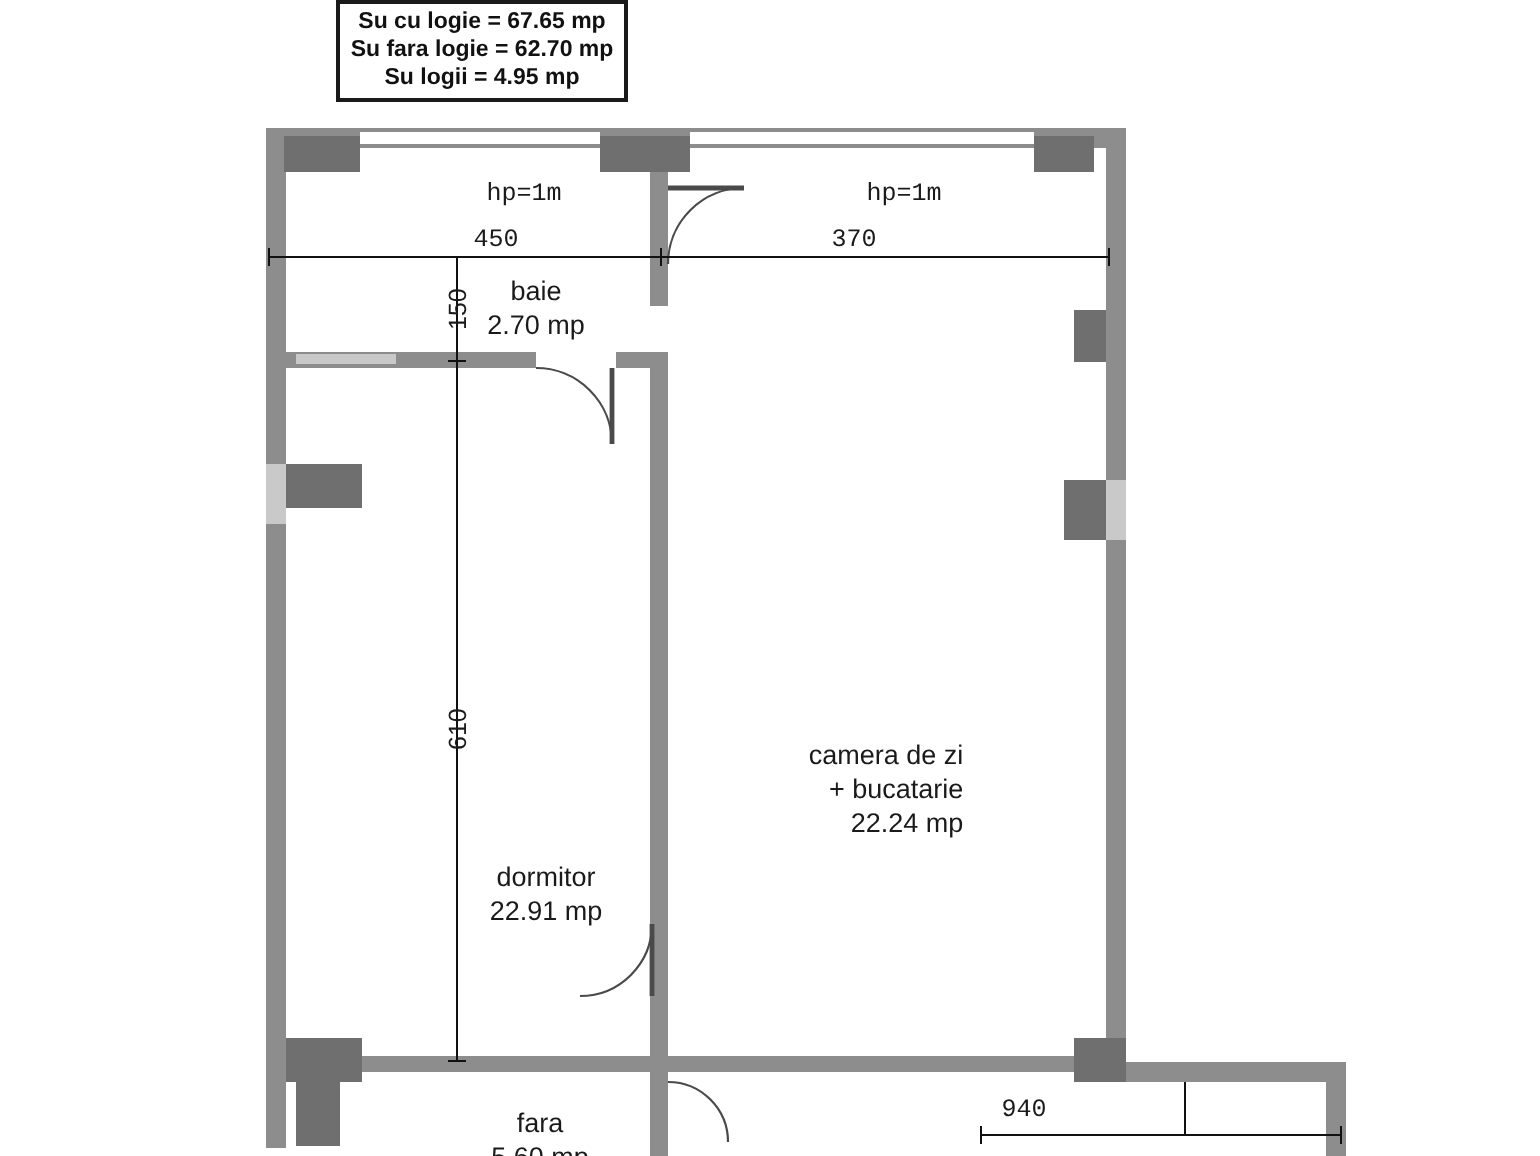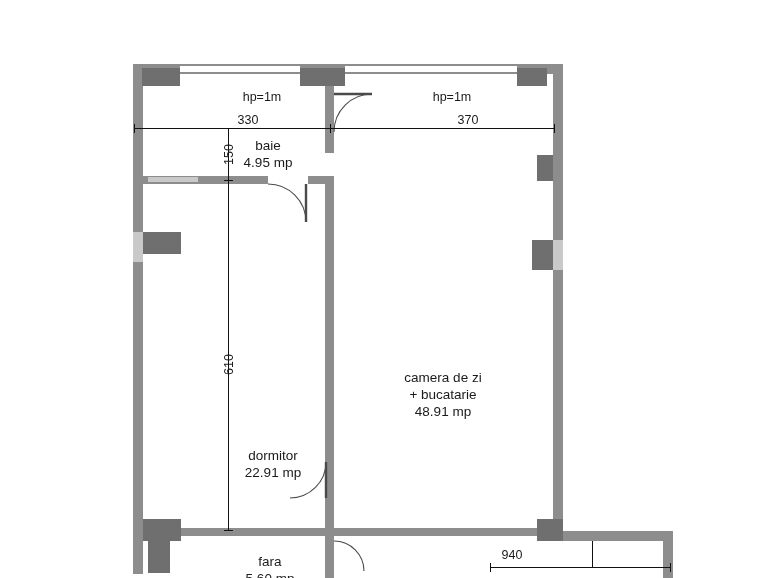--- a/index.html
+++ b/index.html
@@ -77,20 +77,21 @@
   .lbl {
     position: absolute;
     font-size: 12.5px;
     color: #1a1a1a;
     white-space: nowrap;
     z-index: 30;
   }
   .lbl.center {
     text-align: center;
     transform: translateX(-50%);
+    font-family: Liberation Mono, monospace;
   }
   .lbl.vert {
     transform-origin: left top;
     transform: rotate(-90deg);
   }
   .room {
     position: absolute;
     text-align: center;
     font-size: 13.5px;
     color: #1a1a1a;
@@ -105,20 +106,25 @@
     width: 770px; height: 578px;
     z-index: 20;
     pointer-events: none;
   }
 </style>
 </head>
 <body>
 
 <div id="canvas">
 
+  <div class="legend">
+    <div>Su cu logie = 67.65 mp</div>
+    <div>Su fara logie = 62.70 mp</div>
+    <div>Su logii = 4.95 mp</div>
+  </div>
 
   <div class="wall" style="left:133px; top:64px; width:430px; height:10px;"></div>
 
   <div class="opening" style="left:180px; top:66px; width:120px; height:6px;"></div>
   <div class="opening" style="left:345px; top:66px; width:172px; height:6px;"></div>
 
   <div class="wall-dark" style="left:142px; top:68px; width:38px; height:18px;"></div>
   <div class="wall-dark" style="left:300px; top:68px; width:45px; height:18px;"></div>
   <div class="wall-dark" style="left:517px; top:68px; width:30px; height:18px;"></div>
 
@@ -174,41 +180,41 @@
   <div class="tick h" style="left:224px; top:180px;"></div>
 
   <div class="dimline v" style="left:228px; top:180px; height:350px;"></div>
   <div class="tick h" style="left:224px; top:530px;"></div>
 
   <div class="dimline h" style="left:490px; top:567px; width:180px;"></div>
   <div class="dimline v" style="left:592px; top:541px; height:26px;"></div>
   <div class="tick v" style="left:490px; top:563px;"></div>
   <div class="tick v" style="left:670px; top:563px;"></div>
 
-  <div class="lbl center" style="left:248px; top:113px;">330</div>
-  <div class="lbl center" style="left:468px; top:113px;text-align:center;">370</div>
+  <div class="lbl center" style="left:248px; top:113px;">450</div>
+  <div class="lbl center" style="left:427px; top:113px;text-align:center;">370</div>
   <div class="lbl vert" style="left:222px; top:165px;">150</div>
   <div class="lbl vert" style="left:222px; top:375px;">610</div>
   <div class="lbl center" style="left:512px; top:548px;">940</div>
 
   <div class="lbl center" style="left:262px; top:90px;">hp=1m</div>
   <div class="lbl center" style="left:452px; top:90px;">hp=1m</div>
 
   <div class="room" style="left:268px; top:137px;">
     <div>baie</div>
-    <div>4.95 mp</div>
-  </div>
-
-  <div class="room" style="left:443px; top:369px;">
+    <div>2.70 mp</div>
+  </div>
+
+  <div class="room" style="left:443px; top:369px;text-align:right;">
     <div>camera de zi</div>
     <div>+ bucatarie</div>
-    <div>48.91 mp</div>
-  </div>
-
-  <div class="room" style="left:273px; top:447px;">
+    <div>22.24 mp</div>
+  </div>
+
+  <div class="room" style="left:273px; top:430px;">
     <div>dormitor</div>
     <div>22.91 mp</div>
   </div>
 
   <div class="room" style="left:270px; top:553px;">
     <div>fara</div>
     <div>5.60 mp</div>
   </div>
 
 </div>

